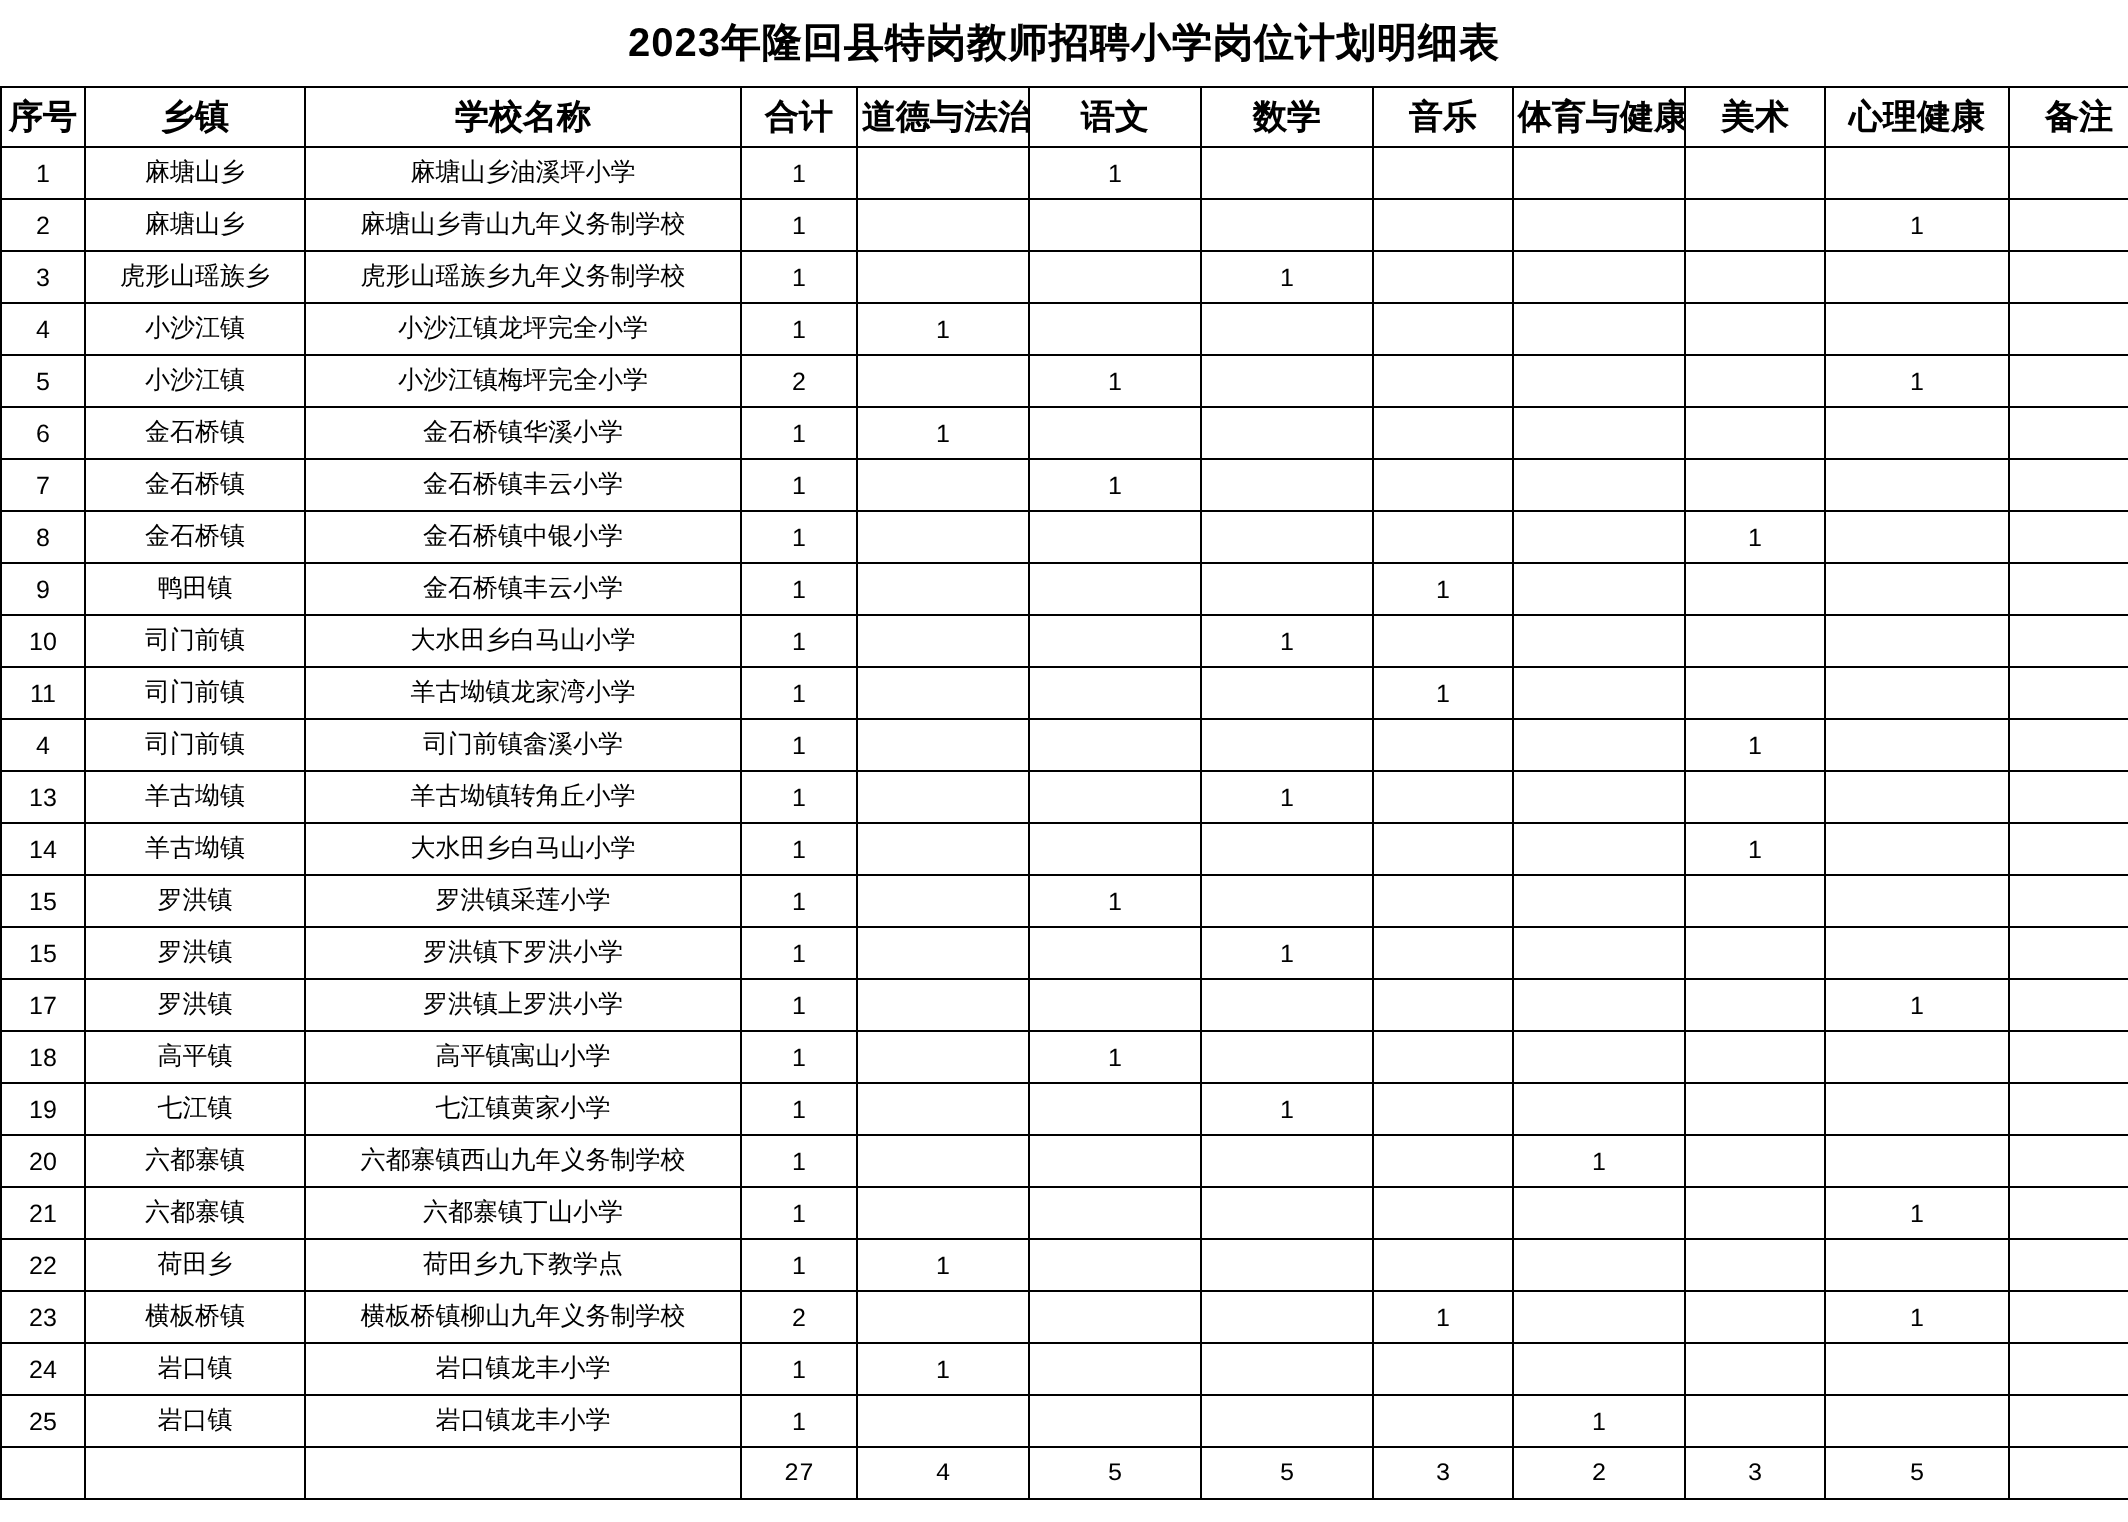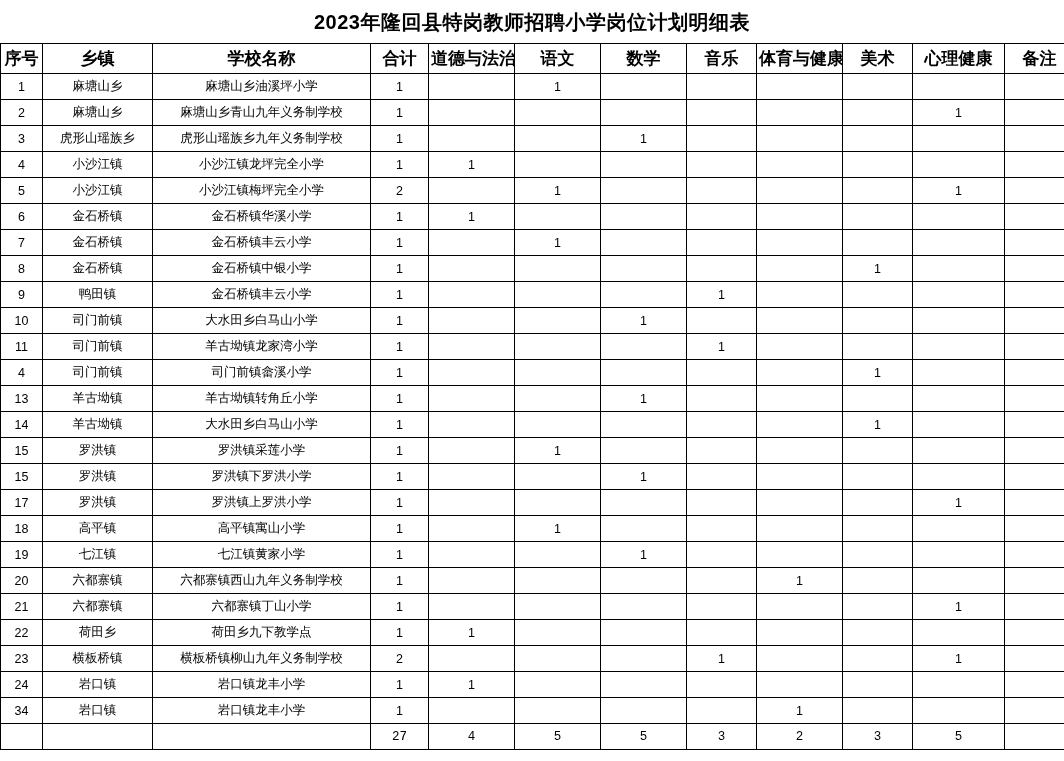--- a/index.html
+++ b/index.html
@@ -438,21 +438,21 @@
           <td>1</td>
           <td></td>
           <td></td>
           <td></td>
           <td></td>
           <td></td>
           <td></td>
           <td></td>
         </tr>
         <tr>
-          <td>34</td>
+          <td>25</td>
           <td>岩口镇</td>
           <td>岩口镇龙丰小学</td>
           <td>1</td>
           <td></td>
           <td></td>
           <td></td>
           <td></td>
           <td>1</td>
           <td></td>
           <td></td>

